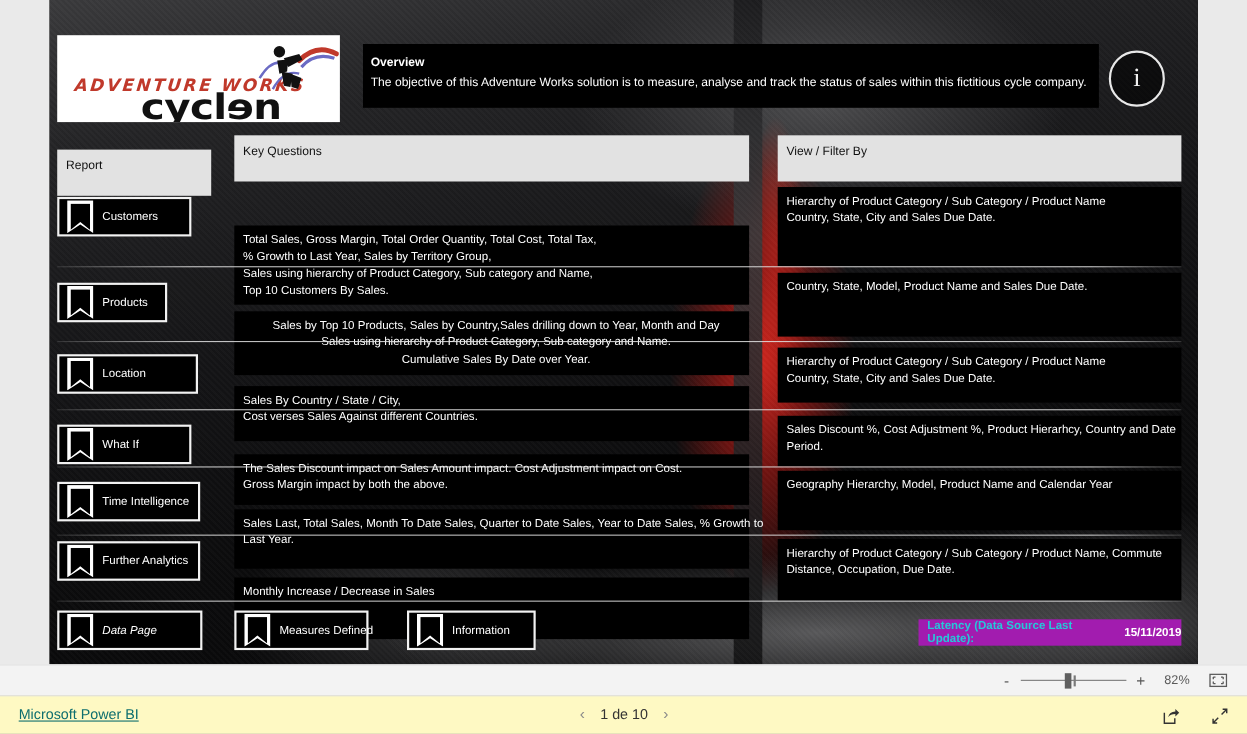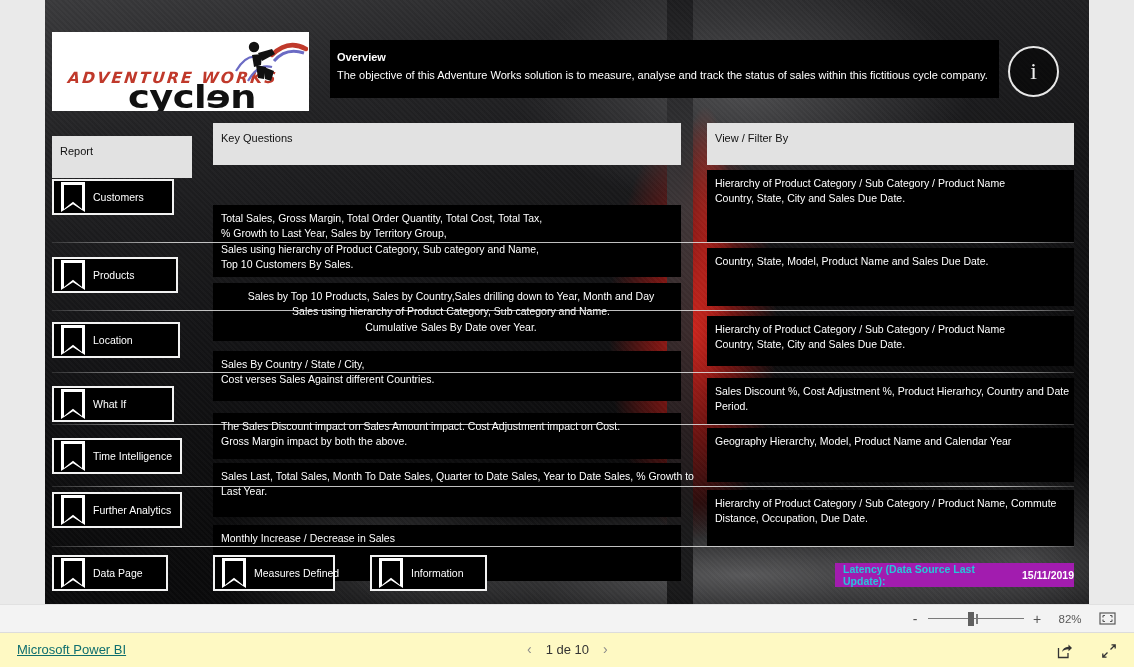--- a/index.html
+++ b/index.html
@@ -210,21 +210,21 @@
             <div class="cell-line">Sales using hierarchy of Product Category, Sub category and Name,</div>
             <div class="cell-line">Top 10 Customers By Sales.</div>
           </div>
           <div class="panel view" style="top: 0px; height: 72px;">
             <div class="cell-line">Hierarchy of Product Category / Sub Category / Product Name</div>
             <div class="cell-line">Country, State, City and Sales Due Date.</div>
           </div>
         </div>
         <div class="sep" style="top: 242px;"></div>
         <div class="row" style="top: 248px; height: 58px;">
-          <div class="bm" style="left: 7px; top: 9px; width: 126px; height: 36px; text-decoration: underline;">
+          <div class="bm" style="left: 7px; top: 9px; width: 100px; height: 36px; text-decoration: underline;">
             <span class="flag"></span>
             <span class="lbl">Products</span>
           </div>
           <div class="panel key" style="top: 0px; height: 58px; text-align: center;">
             <div class="cell-line">Sales by Top 10 Products, Sales by Country,Sales drilling down to Year, Month and Day</div>
             <div class="cell-line">Sales using hierarchy of Product Category, Sub category and Name.</div>
             <div class="cell-line">Cumulative Sales By Date over Year.</div>
           </div>
           <div class="panel view" style="top: 0px; height: 58px;">
             <div class="cell-line">Country, State, Model, Product Name and Sales Due Date.</div>
@@ -285,21 +285,21 @@
           </div>
           <div class="panel view" style="top: 0px; height: 56px;">
             <div class="cell-line">Hierarchy of Product Category / Sub Category / Product Name, Commute</div>
             <div class="cell-line">Distance, Occupation, Due Date.</div>
           </div>
         </div>
         <div class="sep" style="top: 546px;"></div>
       </div>
 
     <div id="bottom-host">
-        <div class="bm bm-bottom" style="left: 7px; top: 555px; width: 116px;">
+        <div class="bm bm-bottom" style="left: 7px; top: 555px; width: 132px; font-style: italic;">
           <span class="flag"></span>
           <span class="lbl">Data Page</span>
         </div>
         <div class="bm bm-bottom" style="left: 168px; top: 555px; width: 122px;">
           <span class="flag"></span>
           <span class="lbl">Measures Defined</span>
         </div>
         <div class="bm bm-bottom" style="left: 325px; top: 555px; width: 117px;">
           <span class="flag"></span>
           <span class="lbl">Information</span>

